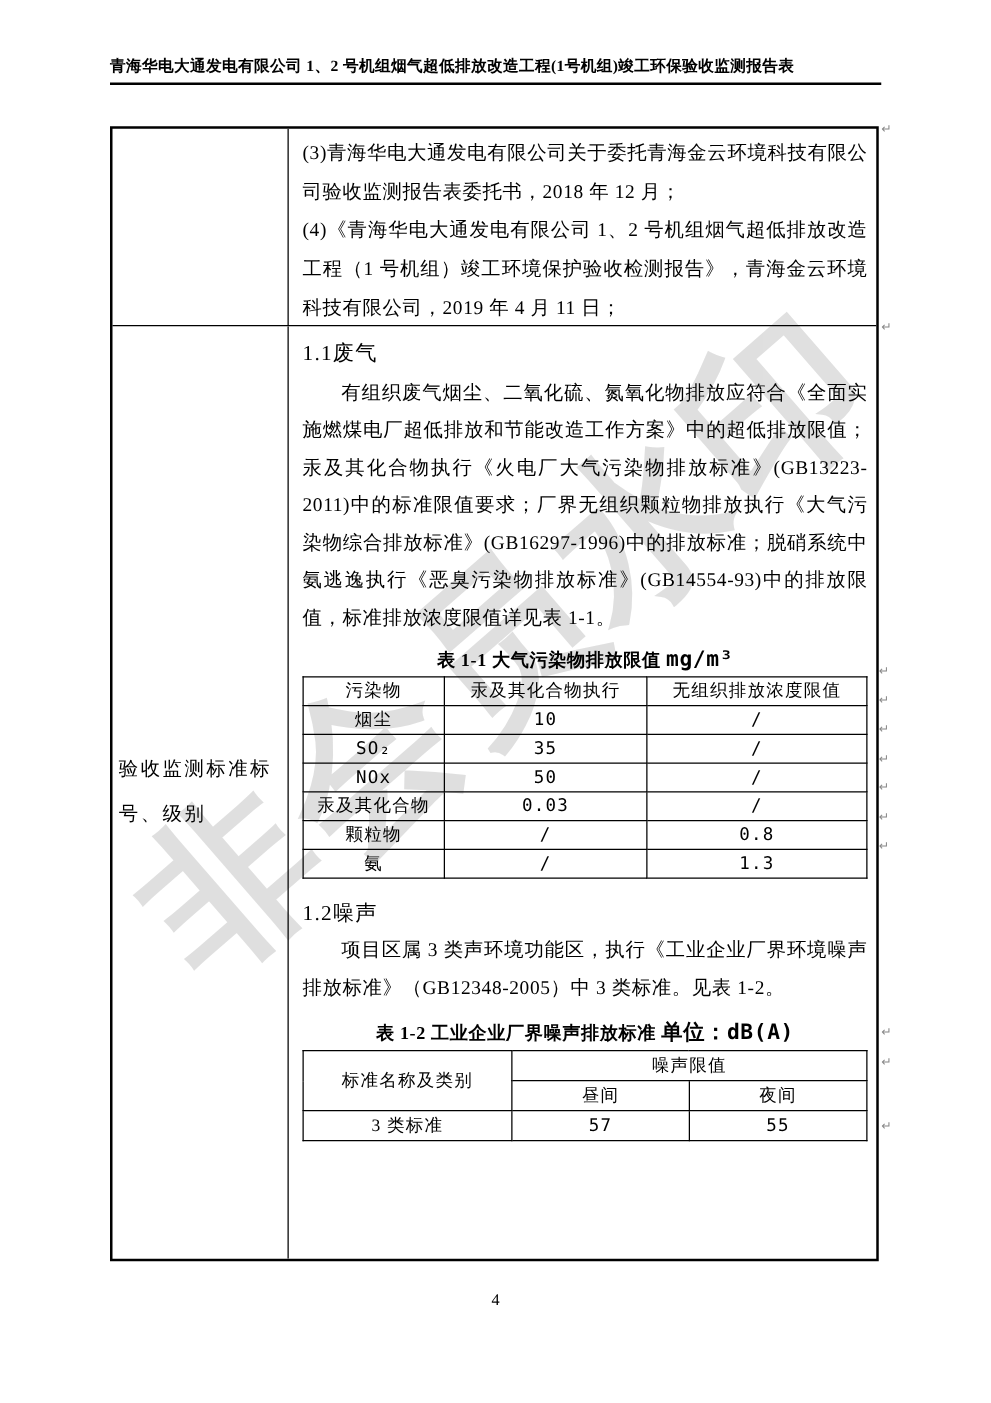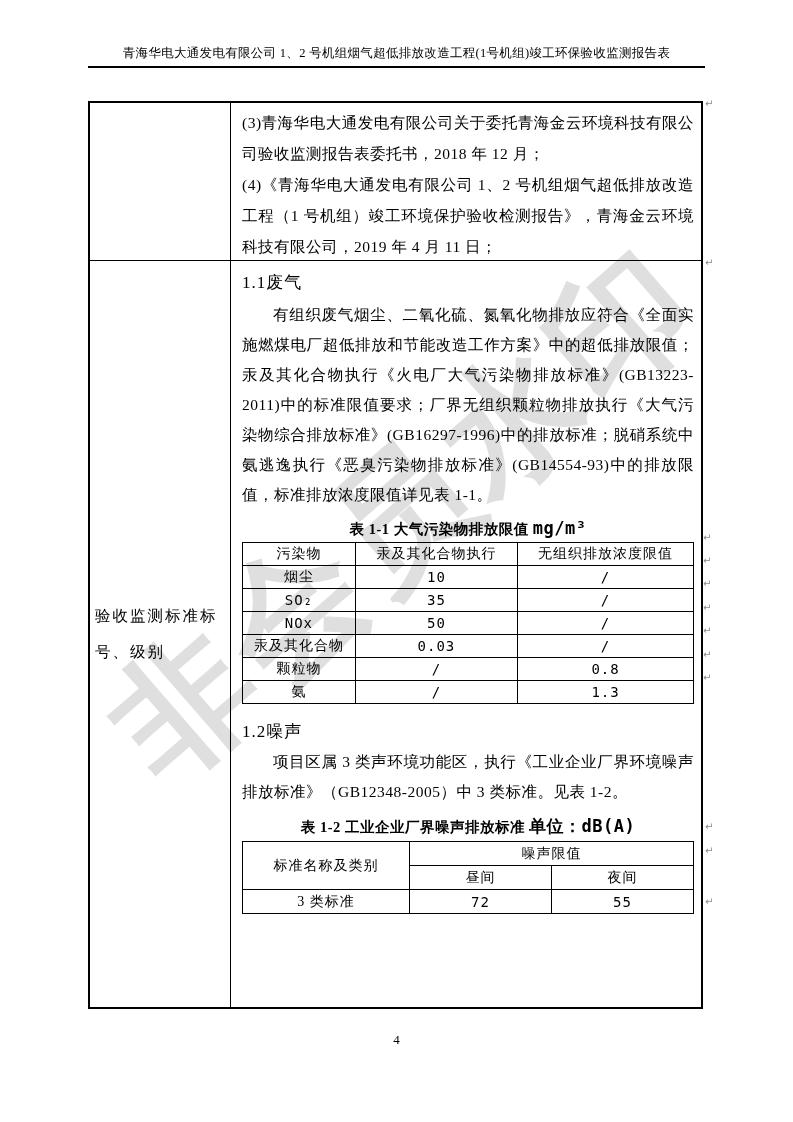--- a/index.html
+++ b/index.html
@@ -10,21 +10,21 @@
   }
   .watermark{
     position:absolute;left:405px;top:515px;z-index:0;
     transform:translate(-50%,-50%) rotate(-41deg);
     font-family:"Liberation Sans","DejaVu Sans",sans-serif;
     font-weight:bold;font-size:138px;letter-spacing:6px;
     color:#c6c6c6;opacity:0.55;white-space:nowrap;pointer-events:none;
   }
   .page-header{
     position:absolute;left:88px;top:45px;width:617px;z-index:1;
-    text-align:center;font-weight:normal;font-size:12.5px;letter-spacing:0.3px;
+    font-weight:bold;font-size:12.5px;letter-spacing:0.3px;
   }
   .header-rule{
     position:absolute;left:88px;top:66px;width:617px;height:2px;background:#000;z-index:1;
   }
   .doc-table{
     position:absolute;left:88px;top:101px;width:615px;height:908px;z-index:1;
     border:2px solid #000;box-sizing:border-box;
     display:flex;flex-direction:column;
   }
   .row{display:flex;box-sizing:border-box;}
@@ -167,21 +167,21 @@
             <tr>
           <td rowspan="2">标准名称及类别</td>
           <td colspan="2">噪声限值</td>
         </tr>
         <tr>
           <td>昼间</td>
           <td>夜间</td>
         </tr>
         <tr>
           <td>3 类标准</td>
-          <td class="mono">72</td>
+          <td class="mono">57</td>
           <td class="mono">55</td>
         </tr>
       </tbody>
         </table>
 
     </div>
   </div>
 </div>
 
 <div class="page-number">4</div>

